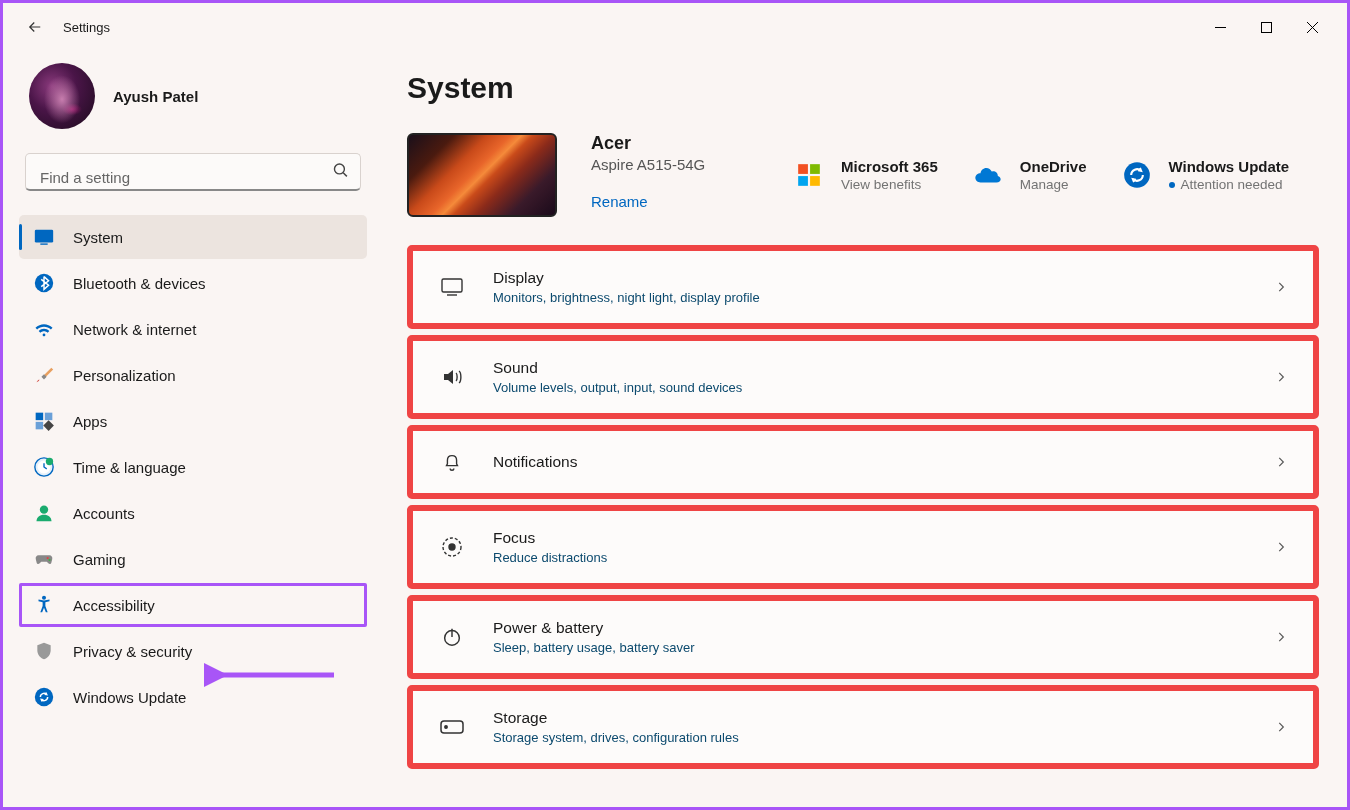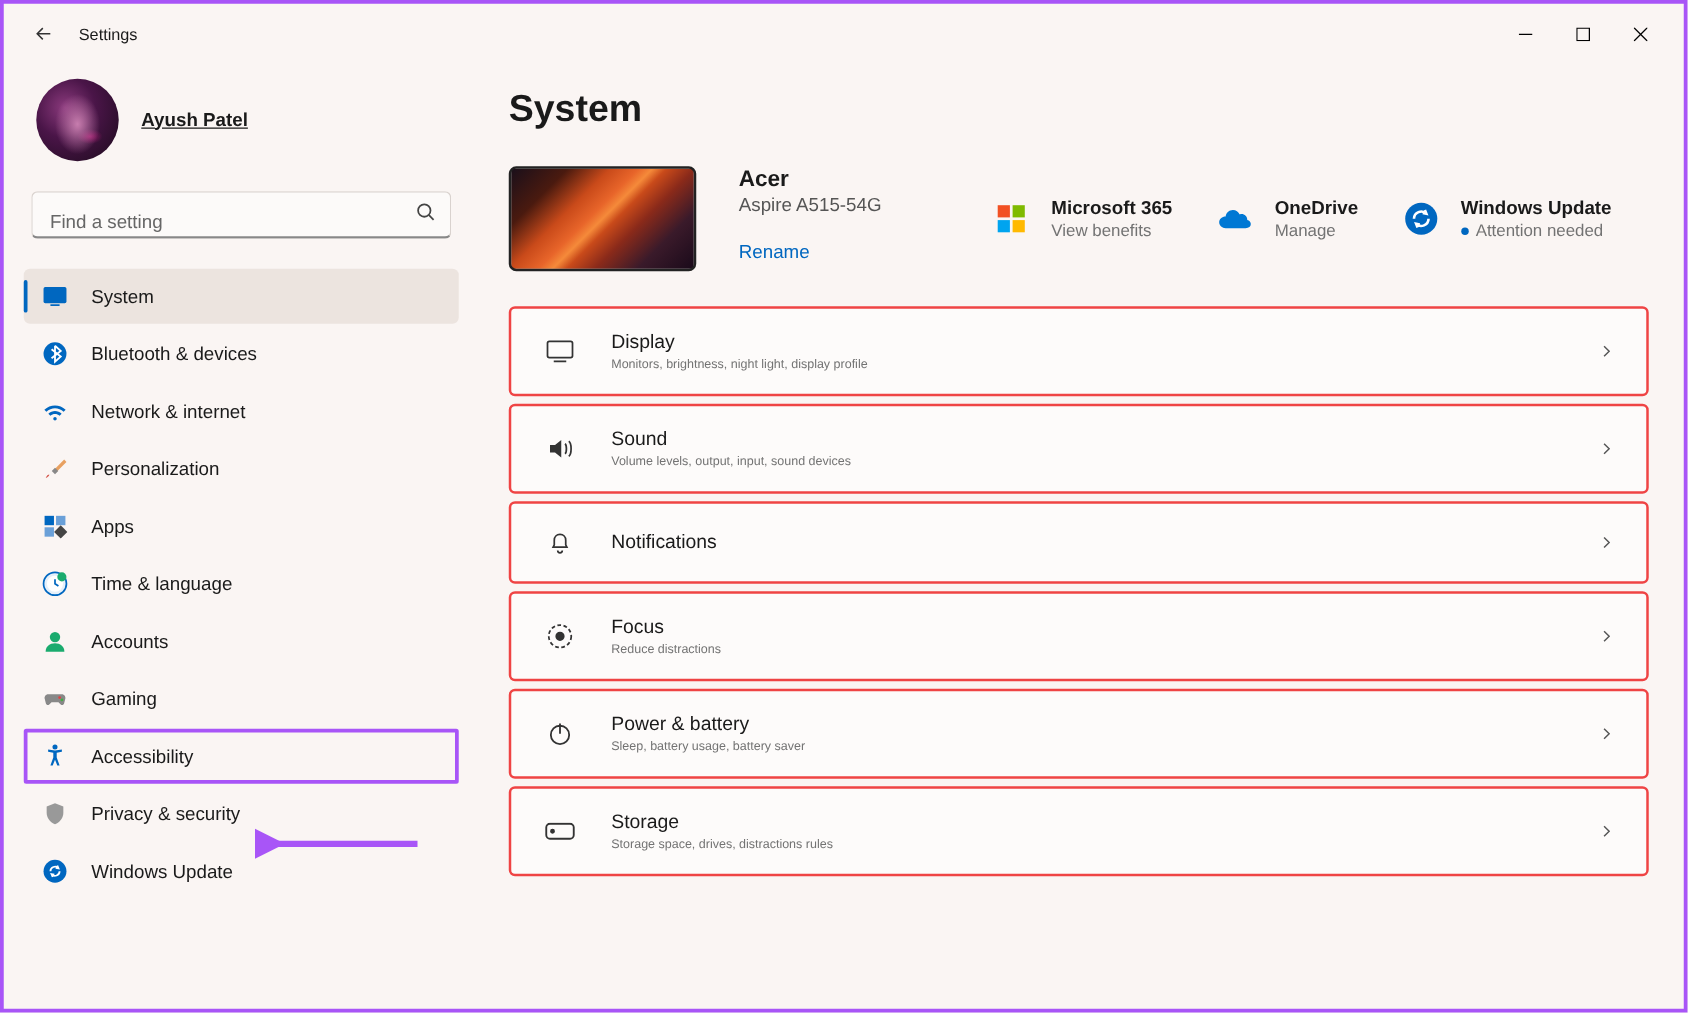--- a/index.html
+++ b/index.html
@@ -13,21 +13,21 @@
 .win-ctrl { width: 46px; height: 32px; display: flex; align-items: center; justify-content: center; cursor: pointer; }
 
 
 .layout { display: flex; height: calc(100% - 48px); }
 
 
 .sidebar { width: 380px; padding: 4px 16px 16px 16px; display: flex; flex-direction: column; }
 .profile { display: flex; align-items: center; gap: 18px; padding: 8px 10px 24px 10px; cursor: pointer; }
 .avatar { width: 66px; height: 66px; border-radius: 50%; background: radial-gradient(circle at 35% 35%, #8b3a7d 0%, #4a1548 40%, #1a0a1a 100%); position: relative; overflow: hidden; }
 .avatar::after { content: ""; position: absolute; inset: 0; background: radial-gradient(ellipse 30px 40px at 50% 55%, #c77dae 0%, transparent 60%), radial-gradient(ellipse 20px 12px at 65% 70%, #9b1b6b 0%, transparent 50%); }
-.profile-name { font-size: 15px; font-weight: 600; color: #1a1a1a; text-decoration: underline; }
+.profile-name { font-size: 15px; font-weight: 600; color: #1a1a1a; }
 
 .search-box { position: relative; margin: 0 6px 24px 6px; }
 .search-input { width: 100%; height: 38px; border: 1px solid #d9d2ce; border-bottom: 2px solid #888; border-radius: 5px; padding: 12px 44px 0 14px; font-size: 15px; background: #fcfaf9; outline: none; }
 .search-input::placeholder { color: #666; }
 .search-icon { position: absolute; right: 12px; top: 50%; transform: translateY(-50%); }
 
 .nav { display: flex; flex-direction: column; gap: 2px; }
 .nav-item { display: flex; align-items: center; gap: 18px; padding: 11px 14px; border-radius: 5px; cursor: pointer; font-size: 15px; color: #1a1a1a; position: relative; }
 .nav-item.selected { background: #ece4df; }
 .nav-item.selected::before { content: ""; position: absolute; left: 0; top: 9px; bottom: 9px; width: 3px; background: #0067c0; border-radius: 2px; }
@@ -43,25 +43,25 @@
 .device-info .device-name { font-size: 18px; font-weight: 600; color: #1a1a1a; }
 .device-info .device-model { font-size: 15px; color: #555; margin-top: 2px; }
 .device-info .rename { font-size: 15px; color: #0067c0; margin-top: 20px; cursor: pointer; }
 .status-block { display: flex; align-items: center; gap: 16px; }
 .status-icon { width: 32px; height: 32px; display: flex; align-items: center; justify-content: center; }
 .status-text .status-title { font-size: 15px; font-weight: 600; color: #1a1a1a; }
 .status-text .status-sub { font-size: 13.5px; color: #737373; margin-top: 2px; }
 .attn-dot { display: inline-block; width: 6px; height: 6px; background: #0067c0; border-radius: 50%; margin-right: 6px; vertical-align: middle; }
 
 .cards { display: flex; flex-direction: column; gap: 6px; }
-.card { background: #fdfbfa; border: 2px solid #ef4444; border-radius: 5px; padding: 18px 22px 18px 26px; display: flex; align-items: center; gap: 28px; cursor: pointer; }
+.card { background: #fdfbfa; border: 6px solid #ef4444; border-radius: 5px; padding: 18px 22px 18px 26px; display: flex; align-items: center; gap: 28px; cursor: pointer; }
 .card-icon { width: 26px; height: 26px; display: flex; align-items: center; justify-content: center; flex-shrink: 0; }
 .card-body { flex: 1; }
 .card-title { font-size: 15.5px; color: #1a1a1a; }
-.card-sub { font-size: 10px; color: #737373; margin-top: 3px; }
+.card-sub { font-size: 13px; color: #0c4a6e; margin-top: 3px; }
 .chev { width: 20px; height: 20px; display: flex; align-items: center; justify-content: center; }
 
 
 .callout-arrow { position: absolute; left: 204px; top: 655px; pointer-events: none; }
 </style>
 </head>
 <body>
 
 <div class="titlebar">
   <div class="back-btn">
@@ -356,21 +356,21 @@
 
       <div class="card">
         <span class="card-icon">
           <svg width="24" height="14" viewBox="0 0 24 14" fill="none" stroke="#333" stroke-width="1.5">
               <rect x="1" y="1" width="22" height="12" rx="3"></rect>
               <circle cx="6" cy="7" r="1.2" fill="#333"></circle>
             </svg>
         </span>
         <div class="card-body">
           <div class="card-title">Storage</div>
-          <div class="card-sub">Storage space, drives, distractions rules</div>
+          <div class="card-sub">Storage system, drives, configuration rules</div>
         </div>
         <span class="chev">
             <svg width="14" height="14" viewBox="0 0 24 24" fill="none" stroke="#555" stroke-width="2">
               <path d="M9 5l7 7-7 7"></path>
             </svg>
           </span>
       </div>
     </div>
   </main>
 </div>

